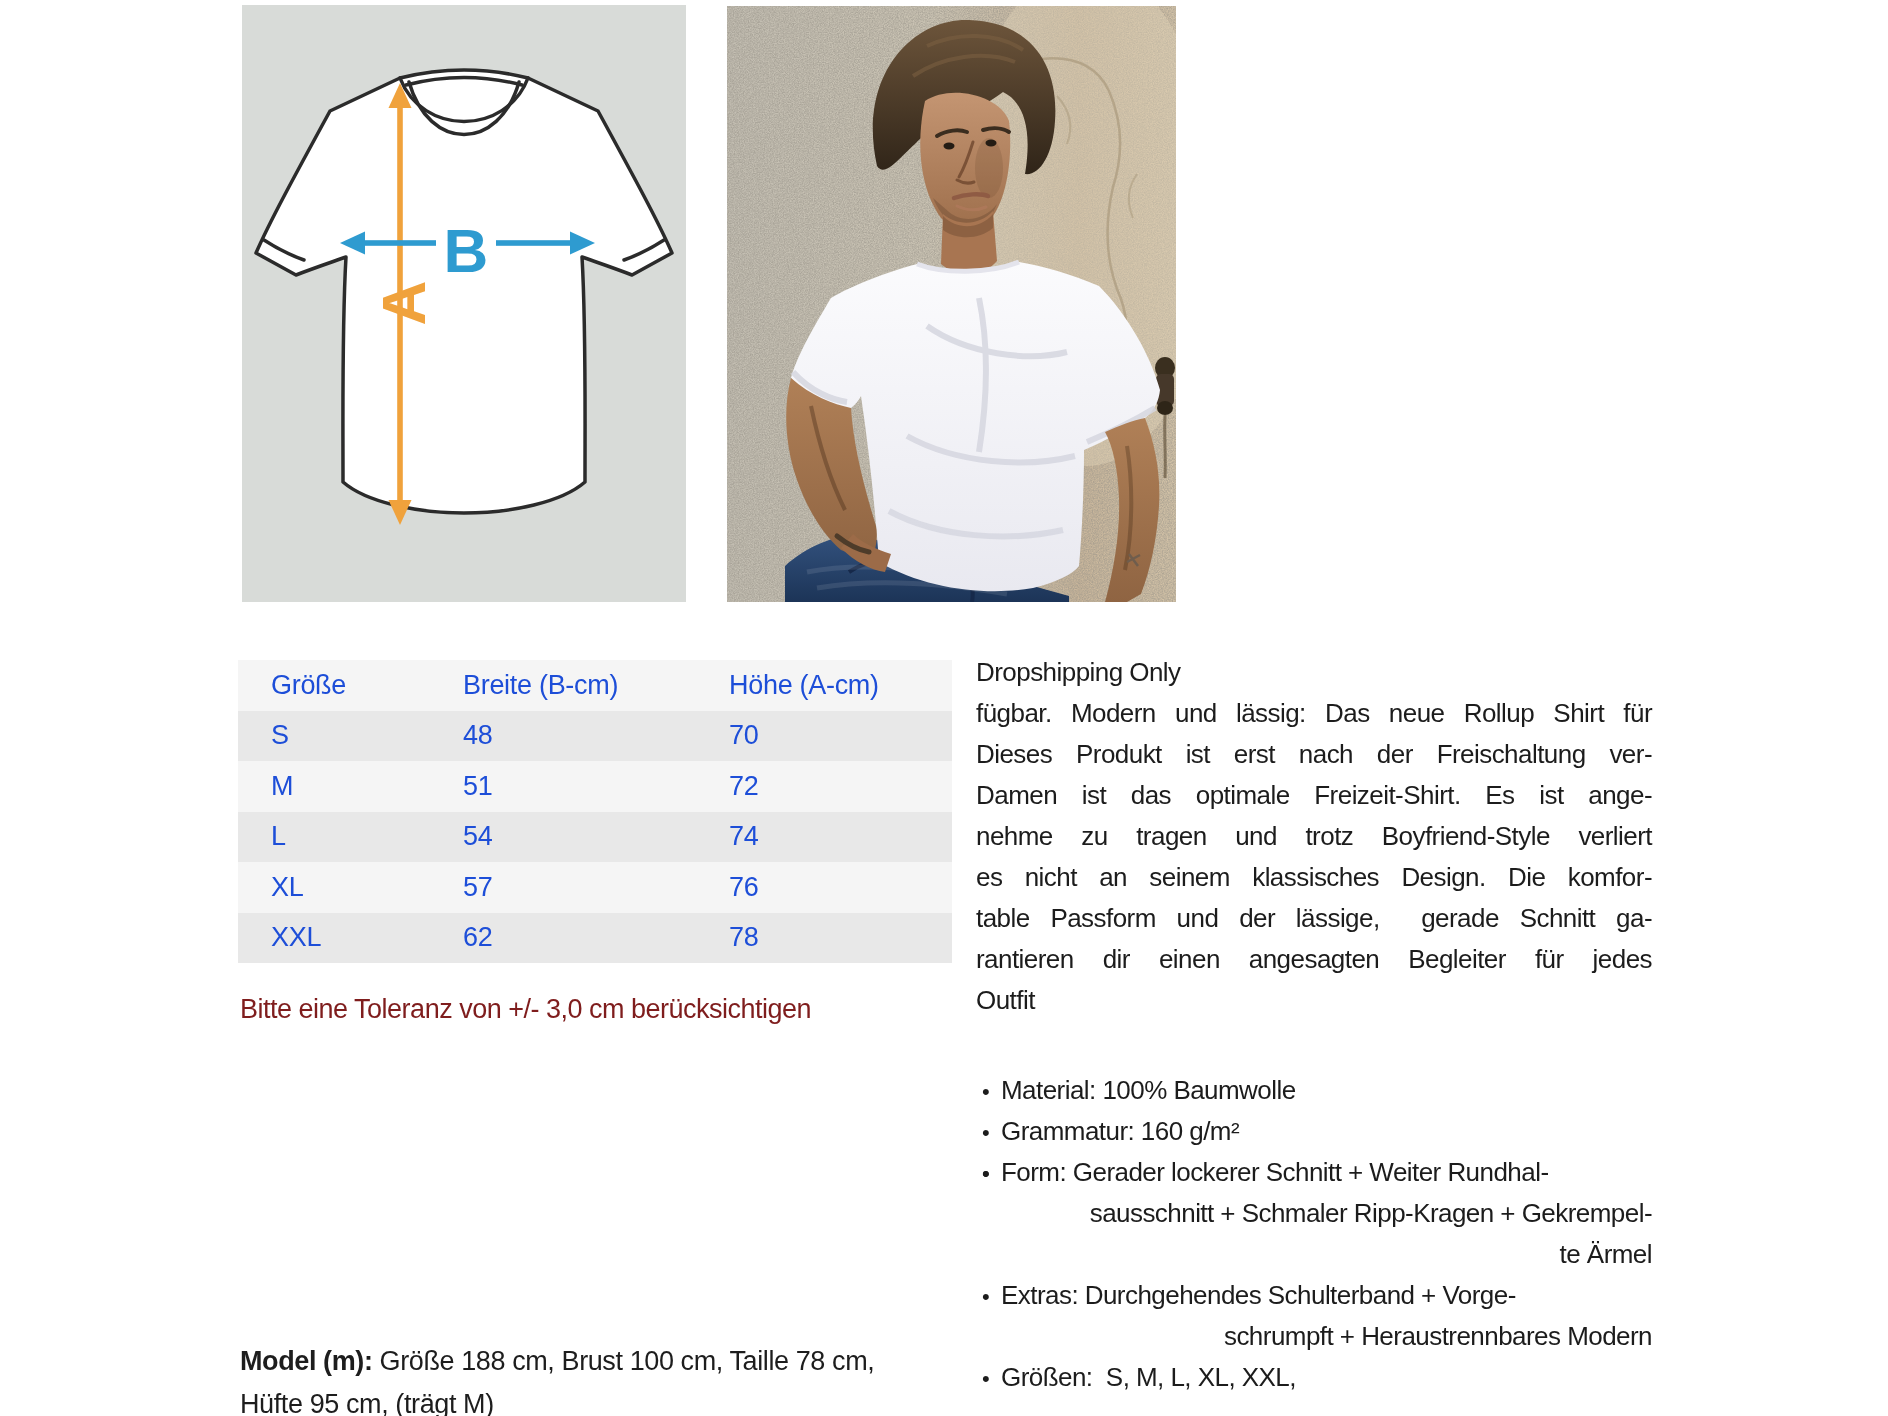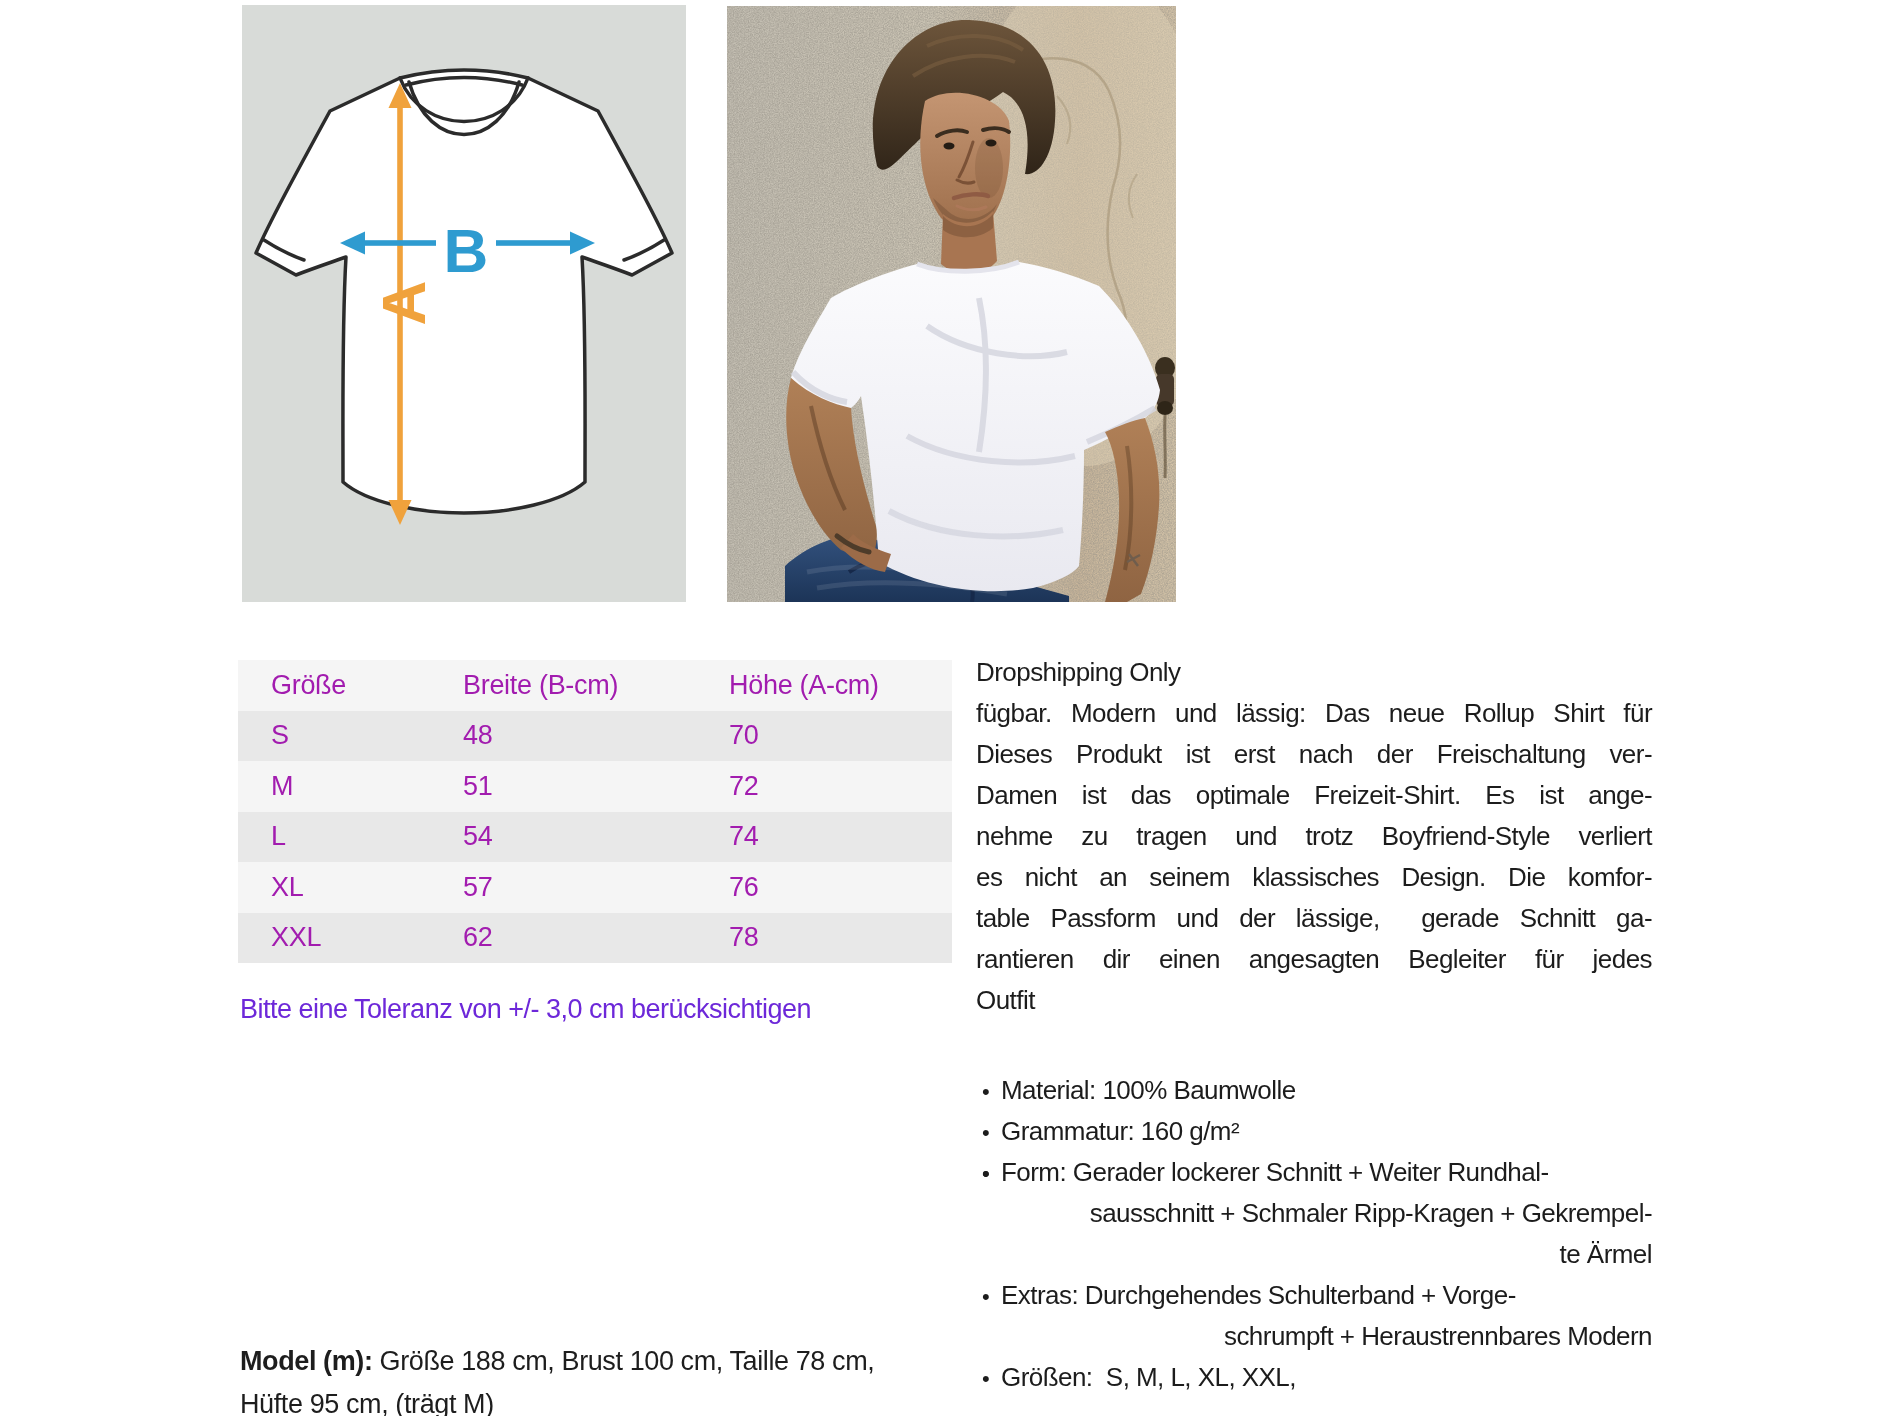--- a/index.html
+++ b/index.html
@@ -9,27 +9,27 @@
   
   .diagram-panel{position:absolute;left:242px;top:5px;width:444px;height:597px;background:#d8dbd8;}
   .diagram-panel svg{display:block;width:100%;height:100%;}
 
   
   .photo-panel{position:absolute;left:727px;top:6px;width:449px;height:596px;overflow:hidden;}
   .photo-panel svg{display:block;width:100%;height:100%;}
 
   
   .size-table{position:absolute;left:238px;top:660px;width:714px;font-size:27px;letter-spacing:-0.3px;}
-  .trow{display:grid;grid-template-columns:225px 266px 1fr;height:50.5px;align-items:center;color:#a21caf;}
+  .trow{display:grid;grid-template-columns:225px 266px 1fr;height:50.5px;align-items:center;color:#1d4ed8;}
   .trow .c1{padding-left:33px;}
   .trow.light{background:#f5f5f5;}
   .trow.dark{background:#e8e8e8;}
 
   
-  .tolerance{position:absolute;left:240px;top:994px;font-size:27px;letter-spacing:-0.5px;color:#6d28d9;}
+  .tolerance{position:absolute;left:240px;top:994px;font-size:27px;letter-spacing:-0.5px;color:#7f1d1d;}
   .model-note{position:absolute;left:240px;top:1340px;font-size:27px;letter-spacing:-0.4px;line-height:43px;color:#1d1d1d;}
   .model-note .bold{font-weight:bold;}
 
   
   .rightcol{position:absolute;left:976px;top:652px;width:676px;font-size:26px;
             letter-spacing:-0.55px;line-height:41px;color:#1c1c1c;}
   .pl{white-space:normal;}
   .pl.j{text-align:justify;text-align-last:justify;-moz-text-align-last:justify;}
   .gap{height:49px;}
   .sl{position:relative;padding-left:25px;}

